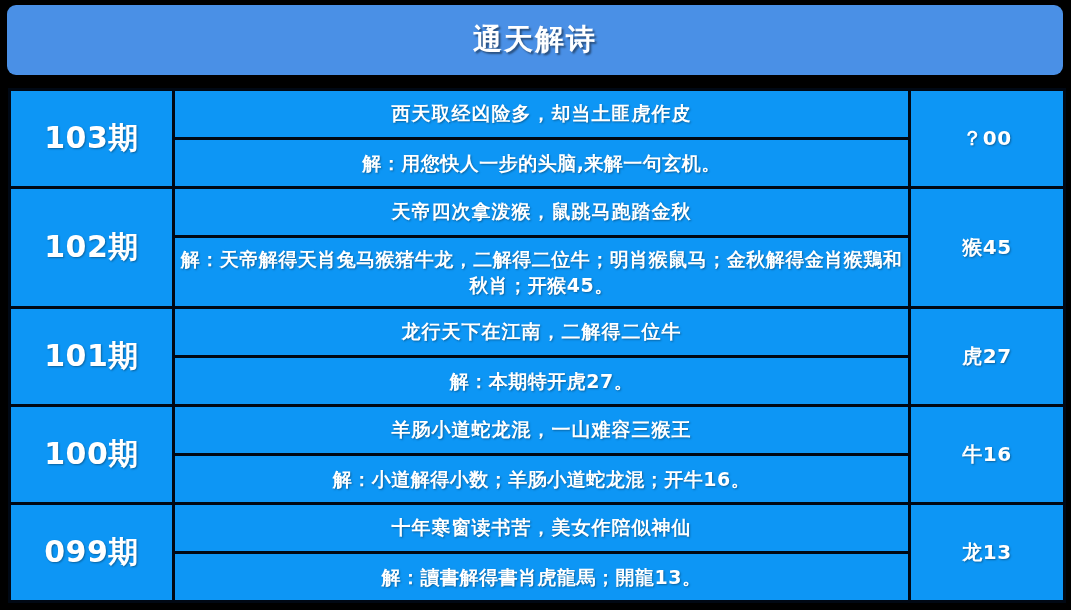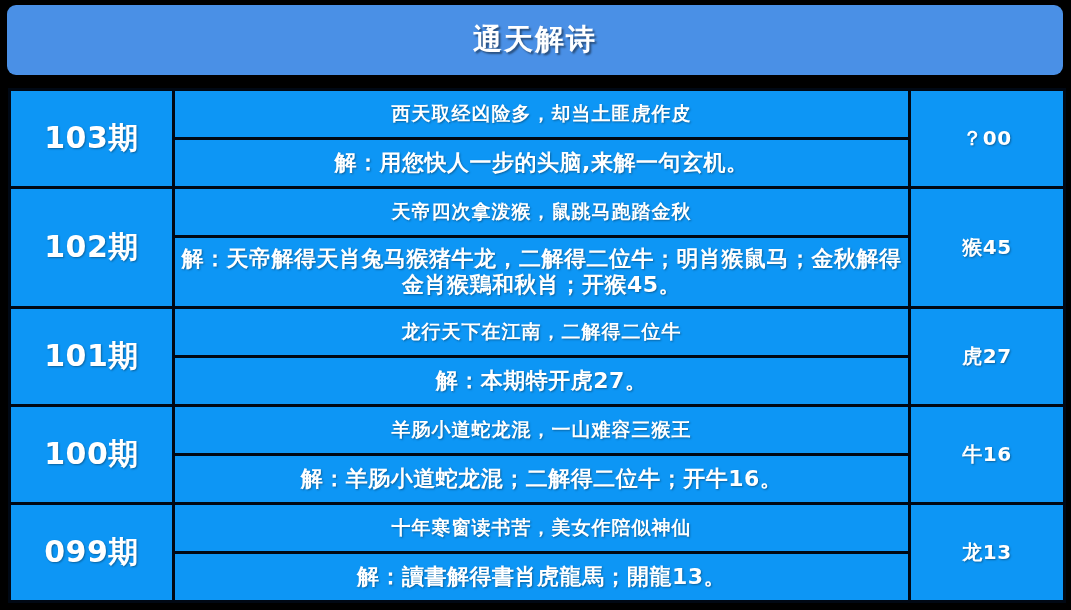--- a/index.html
+++ b/index.html
@@ -69,21 +69,21 @@
     letter-spacing: 0.5px;
     text-shadow: 1px 1px 2px rgba(0,0,0,0.35);
   }
   .cell-poem {
     font-size: 19px;
     height: 46px;
     letter-spacing: 1px;
     text-shadow: 1px 1px 2px rgba(0,0,0,0.35);
   }
   .cell-explain {
-    font-size: 22px;
+    font-size: 19px;
     height: 46px;
     letter-spacing: 0.5px;
     line-height: 26px;
     text-shadow: 1px 1px 2px rgba(0,0,0,0.35);
     padding: 2px 6px;
     margin-top: 14px;
   }
   .cell-explain.two-line {
     height: 68px;
   }
@@ -130,21 +130,21 @@
     <tr>
       <td class="cell-explain">解：本期特开虎27。</td>
     </tr>
 
     <tr class="row-h1">
       <td class="cell-period" rowspan="2">100期</td>
       <td class="cell-poem">羊肠小道蛇龙混，一山难容三猴王</td>
       <td class="cell-result" rowspan="2">牛16</td>
     </tr>
     <tr>
-      <td class="cell-explain">解：羊肠小道蛇龙混；二解得二位牛；开牛16。</td>
+      <td class="cell-explain">解：小道解得小数；羊肠小道蛇龙混；开牛16。</td>
     </tr>
 
     <tr class="row-h1">
       <td class="cell-period" rowspan="2">099期</td>
       <td class="cell-poem">十年寒窗读书苦，美女作陪似神仙</td>
       <td class="cell-result" rowspan="2">龙13</td>
     </tr>
     <tr>
       <td class="cell-explain">解：讀書解得書肖虎龍馬；開龍13。</td>
     </tr>

